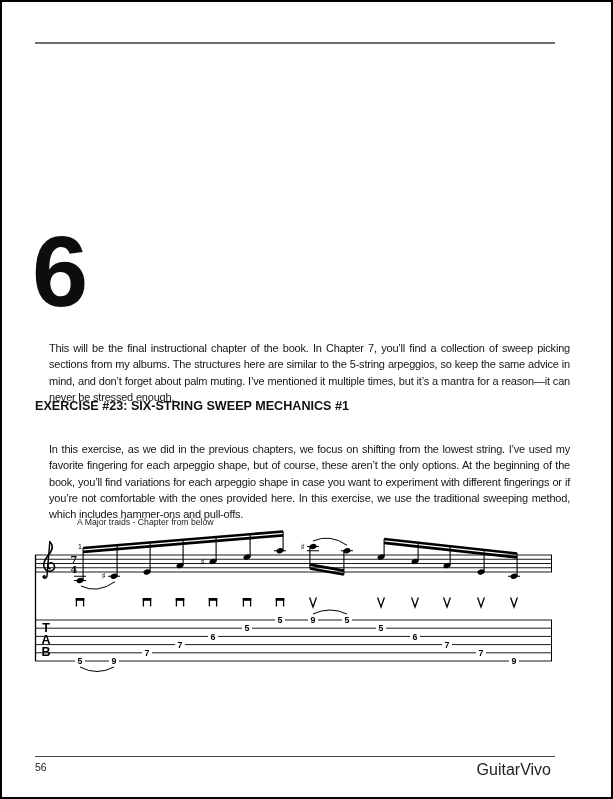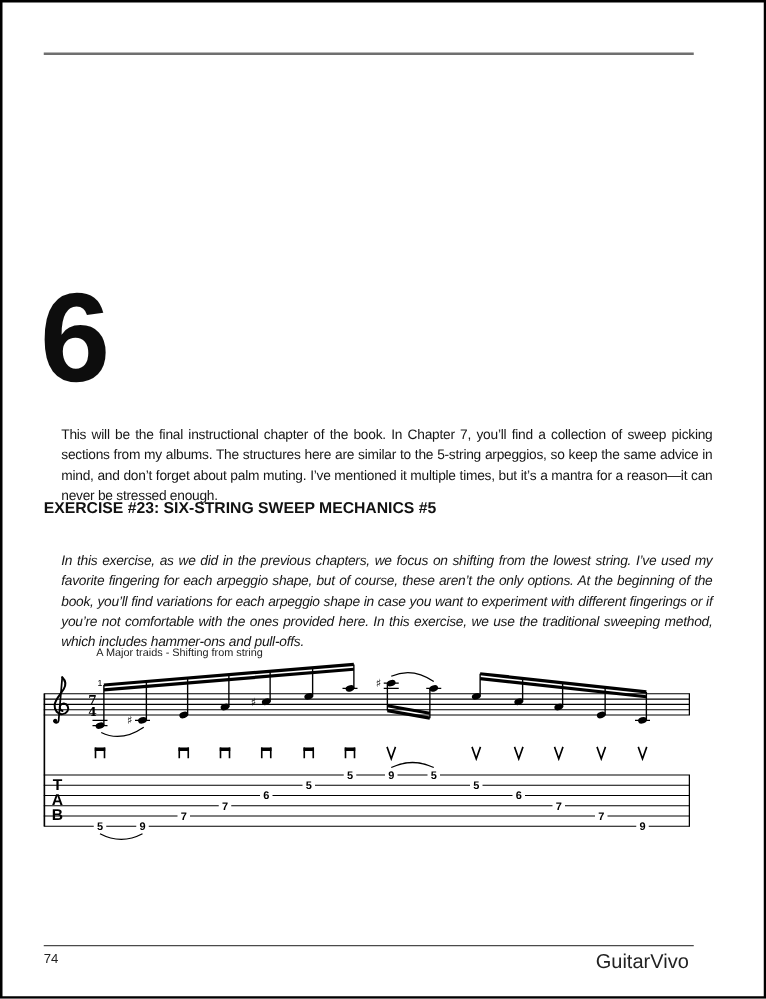--- a/index.html
+++ b/index.html
@@ -7,43 +7,43 @@
     position:relative;width:613px;height:799px;box-sizing:border-box;
     background:#fff;border:2px solid #000;margin:0 auto;overflow:hidden;
     font-family:"Liberation Sans",sans-serif;color:#111;
   }
   .top-rule{position:absolute;left:33px;top:40px;width:520px;height:2px;background:#6f6f6f;}
   .chapter-number{position:absolute;left:30px;top:219px;font-size:101px;line-height:1;font-weight:700;color:#0d0d0d;}
   .chapter-title{position:absolute;left:90px;top:274px;font-size:17.5px;line-height:1;font-weight:700;color:#161616;}
   .body-para{position:absolute;left:33px;width:521px;margin:14px;font-size:11px;line-height:16.3px;
     letter-spacing:-0.2px;text-align:justify;color:#161616;}
   .para1{top:324px;}
-  .para2{top:425px;font-style:italic;}
+  .para2{top:425px;}
   .ex-heading{position:absolute;left:33px;top:397px;margin:0;font-size:12.6px;font-weight:700;color:#111;}
   .notation-caption{position:absolute;left:75px;top:515px;font-size:8.7px;color:#222;}
   #music{position:absolute;left:0;top:525px;width:613px;height:160px;}
   .footer-rule{position:absolute;left:33px;top:754px;width:520px;height:1.2px;background:#4a4a4a;}
   .page-number{position:absolute;left:33px;top:759px;font-size:10.5px;color:#222;}
   .brand{position:absolute;right:60px;top:759px;font-size:16px;color:#222;}
 </style>
 </head>
 <body>
 
 <div class="page">
   <div class="top-rule"></div>
 
   <div class="chapter-number">6</div>
 
   <p class="body-para para1">This will be the final instructional chapter of the book. In Chapter 7, you’ll find a collection of sweep picking sections from my albums. The structures here are similar to the 5-string arpeggios, so keep the same advice in mind, and don’t forget about palm muting. I’ve mentioned it multiple times, but it’s a mantra for a reason—it can never be stressed enough.</p>
 
-  <h3 class="ex-heading">EXERCISE #23: SIX-STRING SWEEP MECHANICS #5</h3>
+  <h3 class="ex-heading">EXERCISE #23: SIX-STRING SWEEP MECHANICS #1</h3>
 
   <p class="body-para para2">In this exercise, as we did in the previous chapters, we focus on shifting from the lowest string. I’ve used my favorite fingering for each arpeggio shape, but of course, these aren’t the only options. At the beginning of the book, you’ll find variations for each arpeggio shape in case you want to experiment with different fingerings or if you’re not comfortable with the ones provided here. In this exercise, we use the traditional sweeping method, which includes hammer-ons and pull-offs.</p>
 
-  <div class="notation-caption">A Major traids - Shifting from string</div>
+  <div class="notation-caption">A Major traids - Chapter from below</div>
 
   <svg id="music" viewBox="0 525 613 160" xmlns="http://www.w3.org/2000/svg">
       <g>
         <line x1="33" y1="553" x2="550" y2="553" stroke="#000000" stroke-width="0.9"></line>
         <line x1="33" y1="557.25" x2="550" y2="557.25" stroke="#000000" stroke-width="0.9"></line>
         <line x1="33" y1="561.5" x2="550" y2="561.5" stroke="#000000" stroke-width="0.9"></line>
         <line x1="33" y1="565.75" x2="550" y2="565.75" stroke="#000000" stroke-width="0.9"></line>
         <line x1="33" y1="570" x2="550" y2="570" stroke="#000000" stroke-width="0.9"></line>
       </g>
       <g>
@@ -199,15 +199,15 @@
       </g>
       <g>
         <path d="M 79 584 Q 95 592 113 579.75" fill="none" stroke="#000000" stroke-width="1"></path>
         <path d="M 311 539 Q 328 531.5 345 543.25" fill="none" stroke="#000000" stroke-width="1"></path>
         <path d="M 78 665 Q 95 674 112 665" fill="none" stroke="#000000" stroke-width="1"></path>
         <path d="M 311 612 Q 328 604 345 612" fill="none" stroke="#000000" stroke-width="1"></path>
       </g>
     </svg>
 
   <div class="footer-rule"></div>
-  <div class="page-number">74</div>
+  <div class="page-number">56</div>
   <div class="brand">GuitarVivo</div>
 </div>
 
 </body></html>

